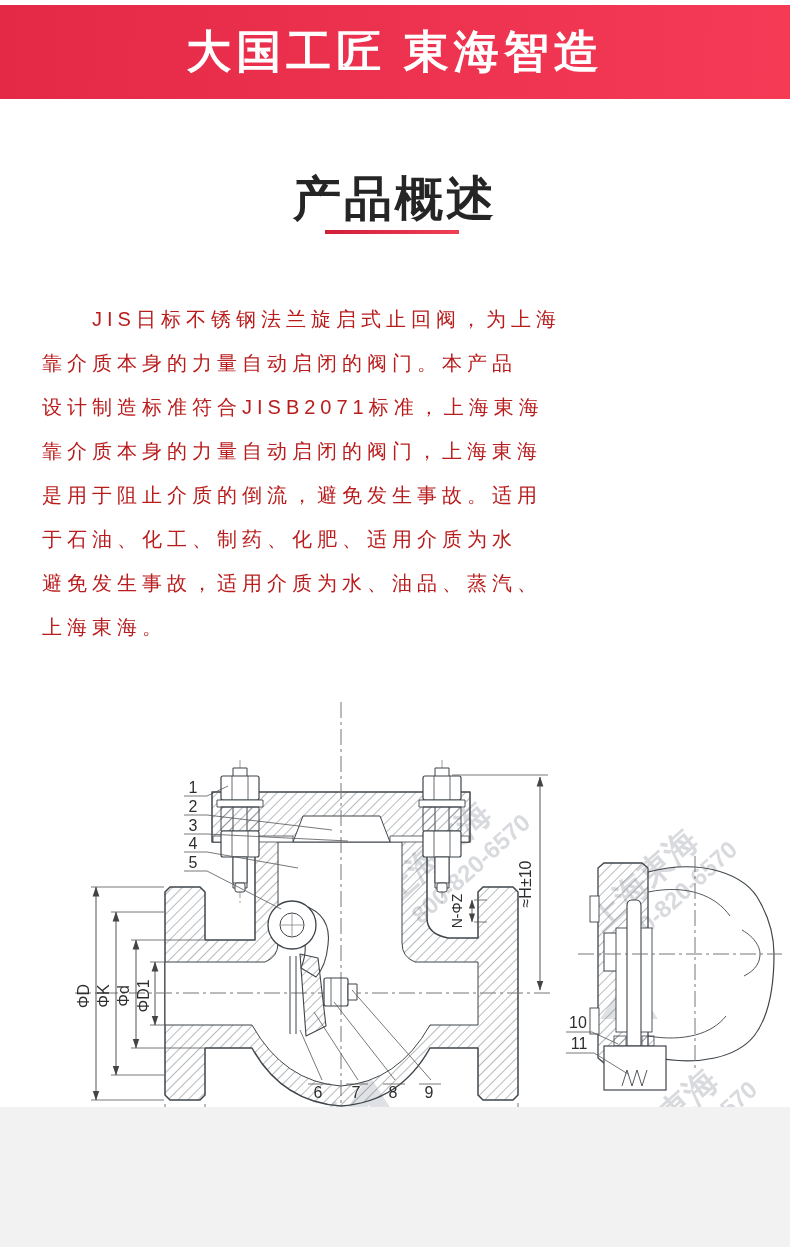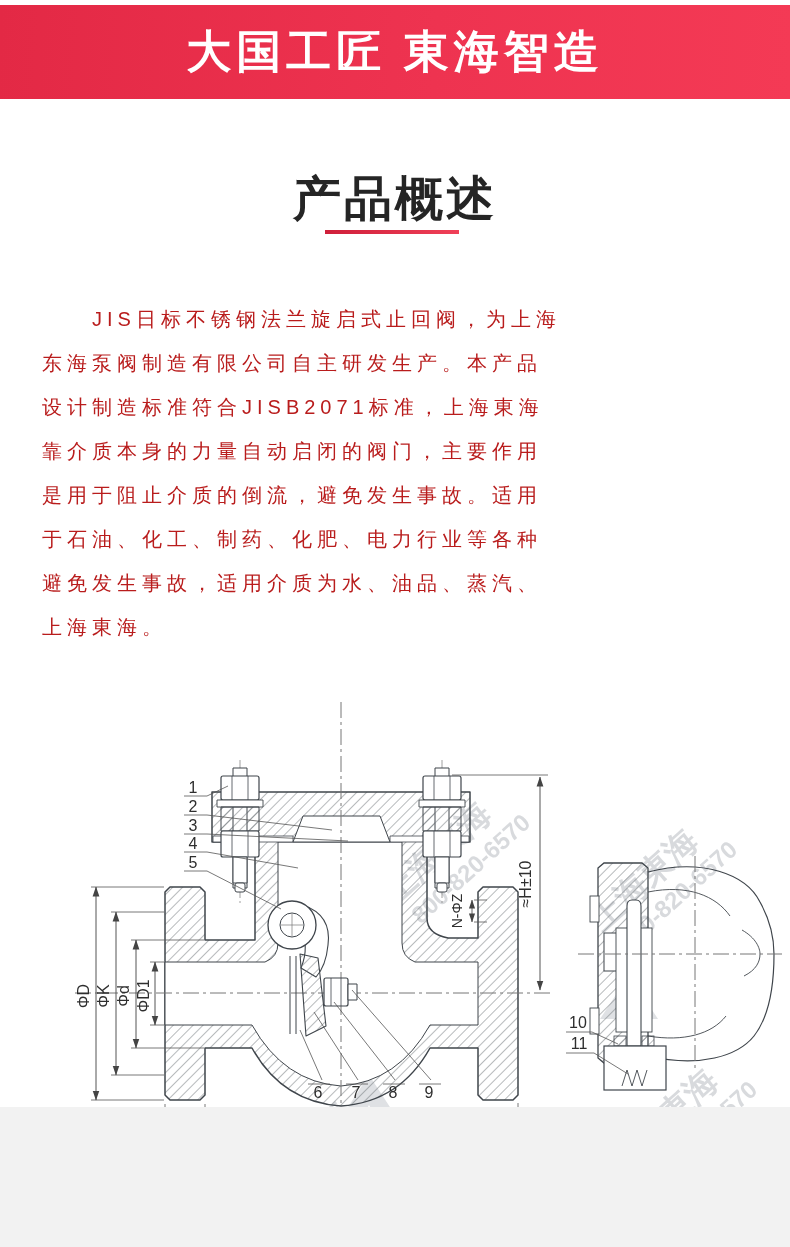--- a/index.html
+++ b/index.html
@@ -31,25 +31,25 @@
 
   <div class="banner">
     <div class="banner-title">大国工匠 東海智造</div>
   </div>
 
   <div class="section-title">产品概述</div>
   <div class="section-underline"></div>
 
   <div class="paragraph">
     <div class="pline">　　JIS日标不锈钢法兰旋启式止回阀，为上海</div>
-    <div class="pline">东海泵阀制造有限公司自主研发生产。本产品</div>
+    <div class="pline">靠介质本身的力量自动启闭的阀门。本产品</div>
     <div class="pline">设计制造标准符合JISB2071标准，上海東海</div>
-    <div class="pline">靠介质本身的力量自动启闭的阀门，主要作用</div>
+    <div class="pline">靠介质本身的力量自动启闭的阀门，上海東海</div>
     <div class="pline">是用于阻止介质的倒流，避免发生事故。适用</div>
-    <div class="pline">于石油、化工、制药、化肥、电力行业等各种</div>
+    <div class="pline">于石油、化工、制药、化肥、适用介质为水</div>
     <div class="pline">避免发生事故，适用介质为水、油品、蒸汽、</div>
     <div class="pline">上海東海。</div>
   </div>
 
   <svg class="drawing" viewBox="0 690 790 480" xmlns="http://www.w3.org/2000/svg">
     <defs>
       <pattern id="hatch" patternUnits="userSpaceOnUse" width="7" height="7" patternTransform="rotate(45)">
         <line x1="0" y1="0" x2="0" y2="7" stroke="#70757a" stroke-width="1"></line>
       </pattern>
       <marker id="arr" viewBox="0 0 10 10" refX="9.5" refY="5" markerWidth="10" markerHeight="10" orient="auto-start-reverse">

